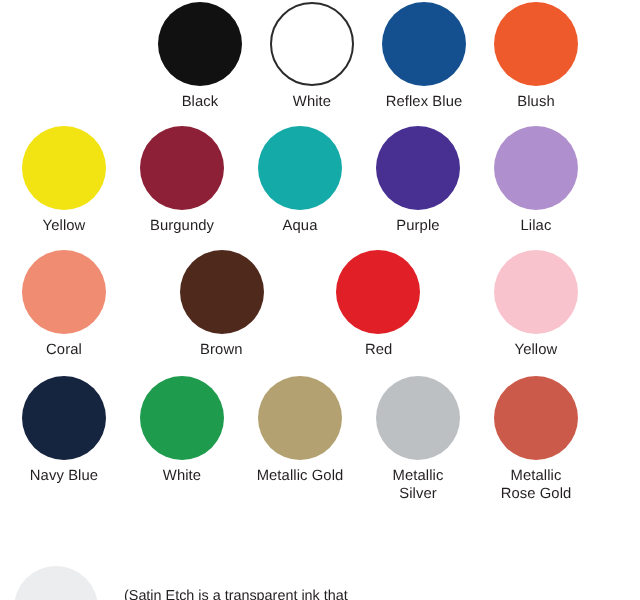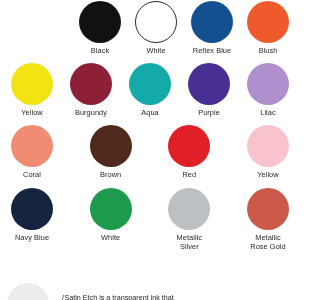--- a/index.html
+++ b/index.html
@@ -164,20 +164,24 @@
     <div class="swatch-row row-4">
       <div class="swatch-cell">
         <span class="swatch-dot" style="background:#15243f"></span>
         <span class="swatch-label">Navy Blue</span>
       </div>
       <div class="swatch-cell">
         <span class="swatch-dot" style="background:#1e9b4c"></span>
         <span class="swatch-label">White</span>
       </div>
       <div class="swatch-cell">
+        <span class="swatch-dot" style="background:#b4a171"></span>
+        <span class="swatch-label">Metallic Gold</span>
+      </div>
+      <div class="swatch-cell">
         <span class="swatch-dot" style="background:#bdc0c2"></span>
         <span class="swatch-label">Metallic
 Silver</span>
       </div>
       <div class="swatch-cell">
         <span class="swatch-dot" style="background:#cc5a4a"></span>
         <span class="swatch-label">Metallic
 Rose Gold</span>
       </div>
     </div>

